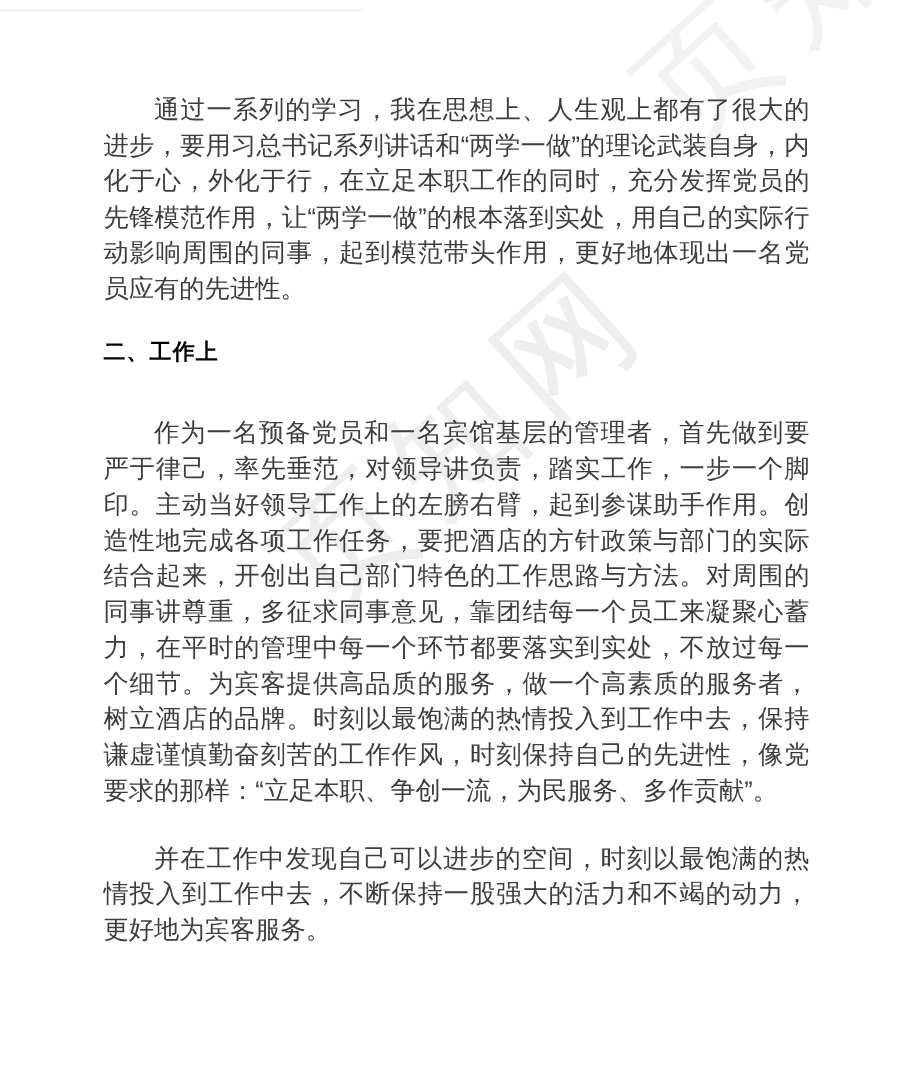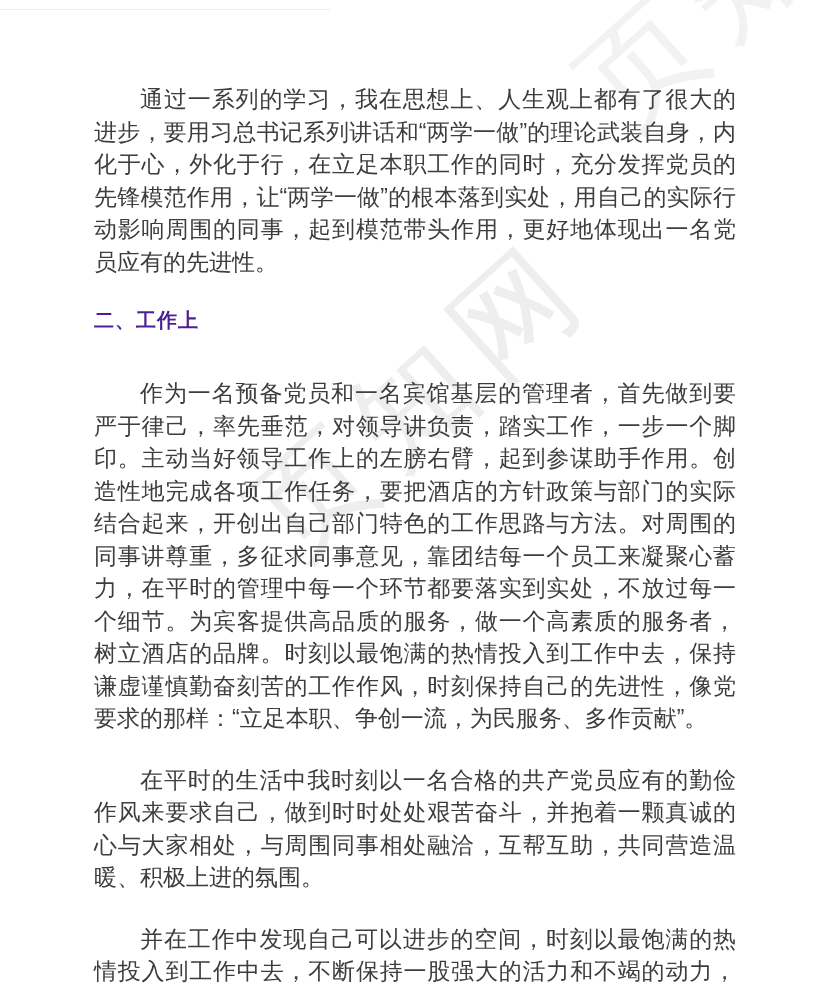--- a/index.html
+++ b/index.html
@@ -54,21 +54,21 @@
     line-height: 32.5px;
     color: #3d3d3d;
     text-indent: 2em;
     text-align: justify;
   }
   .section-heading {
     margin: 27px 0 44px 0;
     font-size: 20px;
     line-height: 26px;
     font-weight: bold;
-    color: #4c1d95;
+    color: #000000;
     letter-spacing: 1px;
   }
 </style>
 </head>
 <body>
 
 <div class="page">
 
   <div class="top-edge-line"></div>
 
@@ -78,18 +78,17 @@
 
   <div class="content">
 
     <p class="body-para">通过一系列的学习，我在思想上、人生观上都有了很大的进步，要用习总书记系列讲话和“两学一做”的理论武装自身，内化于心，外化于行，在立足本职工作的同时，充分发挥党员的先锋模范作用，让“两学一做”的根本落到实处，用自己的实际行动影响周围的同事，起到模范带头作用，更好地体现出一名党员应有的先进性。</p>
 
     <h2 class="section-heading">二、工作上</h2>
 
     <p class="body-para">作为一名预备党员和一名宾馆基层的管理者，首先做到要严于律己，率先垂范，对领导讲负责，踏实工作，一步一个脚印。主动当好领导工作上的左膀右臂，起到参谋助手作用。创造性地完成各项工作任务，要把酒店的方针政策与部门的实际结合起来，开创出自己部门特色的工作思路与方法。对周围的同事讲尊重，多征求同事意见，靠团结每一个员工来凝聚心蓄力，在平时的管理中每一个环节都要落实到实处，不放过每一个细节。为宾客提供高品质的服务，做一个高素质的服务者，树立酒店的品牌。时刻以最饱满的热情投入到工作中去，保持谦虚谨慎勤奋刻苦的工作作风，时刻保持自己的先进性，像党要求的那样：“立足本职、争创一流，为民服务、多作贡献”。</p>
 
 
-    <p class="body-para">在平时的生活中我时刻以一名合格的共产党员应有的勤俭作风来要求自己，做到时时处处艰苦奋斗，并抱着一颗真诚的心与大家相处，与周围同事相处融洽，互帮互助，共同营造温暖、积极上进的氛围。</p>
 
     <p class="body-para">并在工作中发现自己可以进步的空间，时刻以最饱满的热情投入到工作中去，不断保持一股强大的活力和不竭的动力，更好地为宾客服务。</p>
 
   </div>
 </div>
 
 </body></html>

